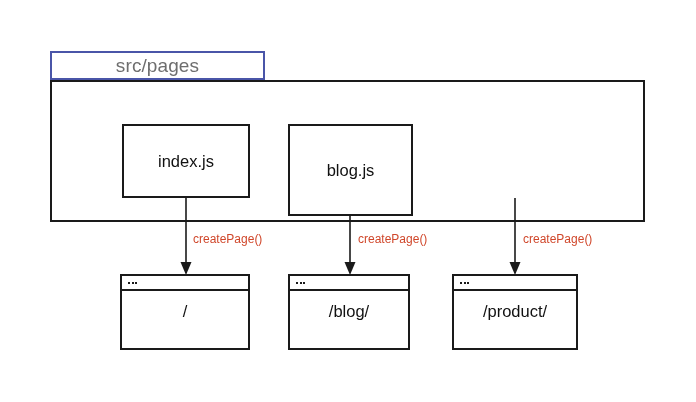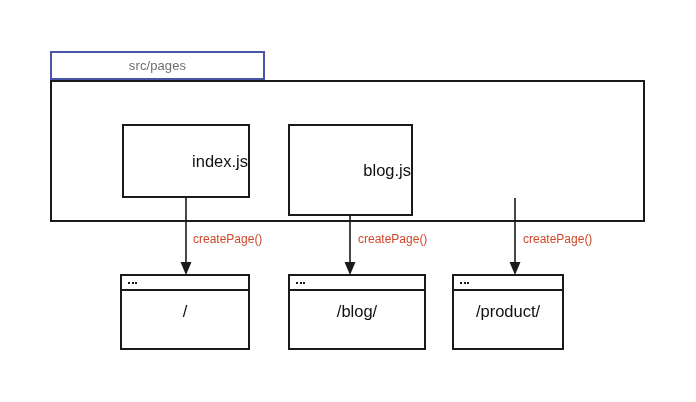--- a/index.html
+++ b/index.html
@@ -27,21 +27,21 @@
     height: 29px;
     box-sizing: border-box;
     border: 2px solid #4a55a8;
     background: #ffffff;
     display: flex;
     align-items: center;
     justify-content: center;
     z-index: 5;
   }
   .folder-tab-label {
-    font-size: 13px;
+    font-size: 19px;
     color: #6e6e6e;
     letter-spacing: 0.1px;
     line-height: 1;
   }
 
   
   .pages-container {
     position: absolute;
     left: 50px;
     top: 80px;
@@ -54,21 +54,21 @@
   }
 
   
   .file-box {
     position: absolute;
     box-sizing: border-box;
     border: 2px solid #1a1a1a;
     background: #ffffff;
     display: flex;
     align-items: center;
-    justify-content: flex-end;
+    justify-content: center;
     z-index: 4;
   }
   .file-box-label {
     font-size: 16.5px;
     color: #111111;
     line-height: 1;
   }
 
   
   #arrow-layer {
@@ -183,34 +183,34 @@
           <i></i>
           <i></i>
           <i></i>
         </span>
     </div>
     <div class="page-box-body">
       <span class="page-box-label">/</span>
     </div>
   </div>
 
-  <div class="page-box" style="left:288px; top:274px; width:138px; height:76px;">
+  <div class="page-box" style="left:288px; top:274px; width:122px; height:76px;">
     <div class="page-box-titlebar">
       <span class="dots">
           <i></i>
           <i></i>
           <i></i>
         </span>
     </div>
     <div class="page-box-body">
       <span class="page-box-label">/blog/</span>
     </div>
   </div>
 
-  <div class="page-box" style="left:452px; top:274px; width:112px; height:76px;">
+  <div class="page-box" style="left:452px; top:274px; width:126px; height:76px;">
     <div class="page-box-titlebar">
       <span class="dots">
           <i></i>
           <i></i>
           <i></i>
         </span>
     </div>
     <div class="page-box-body">
       <span class="page-box-label">/product/</span>
     </div>

